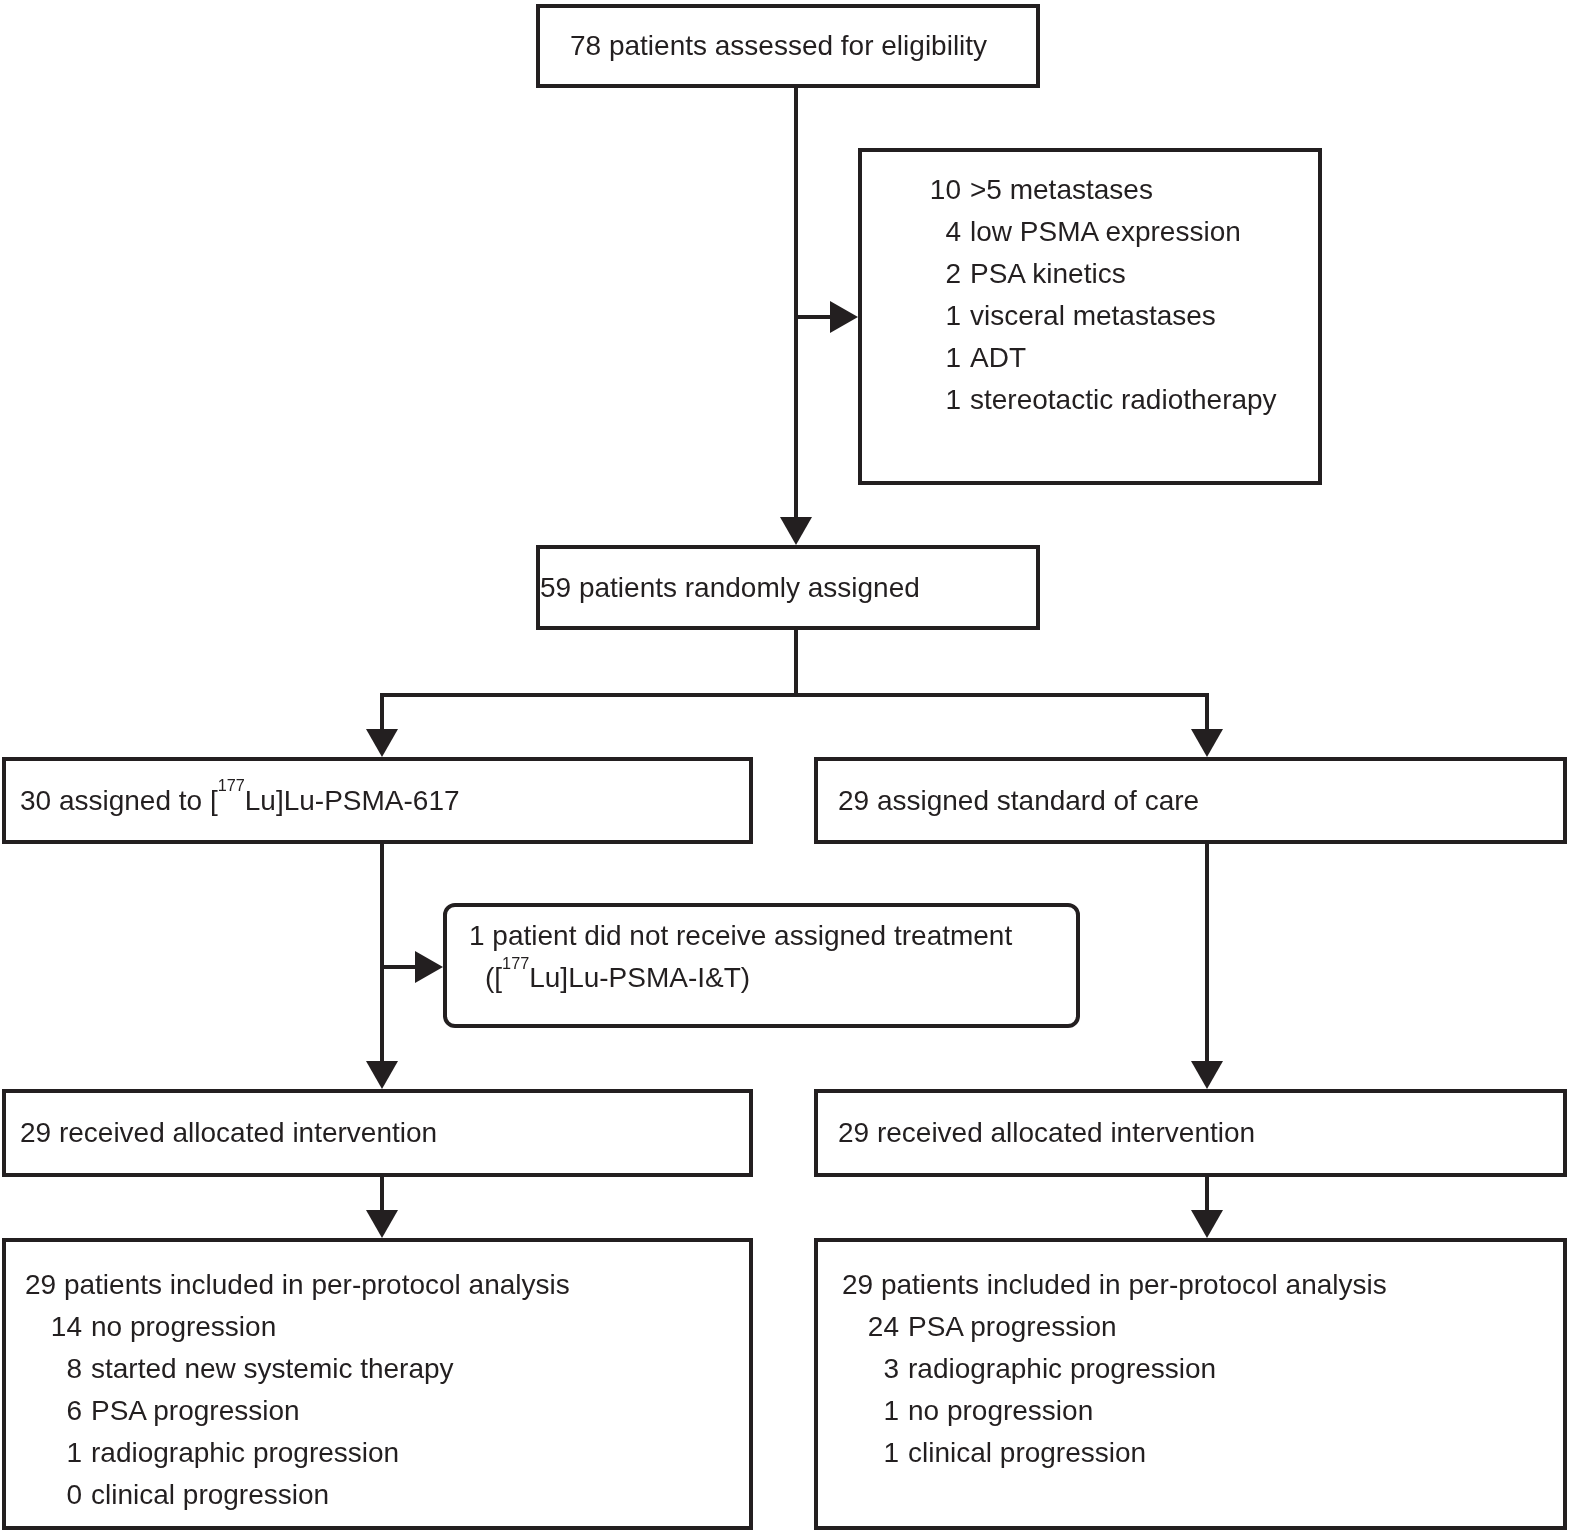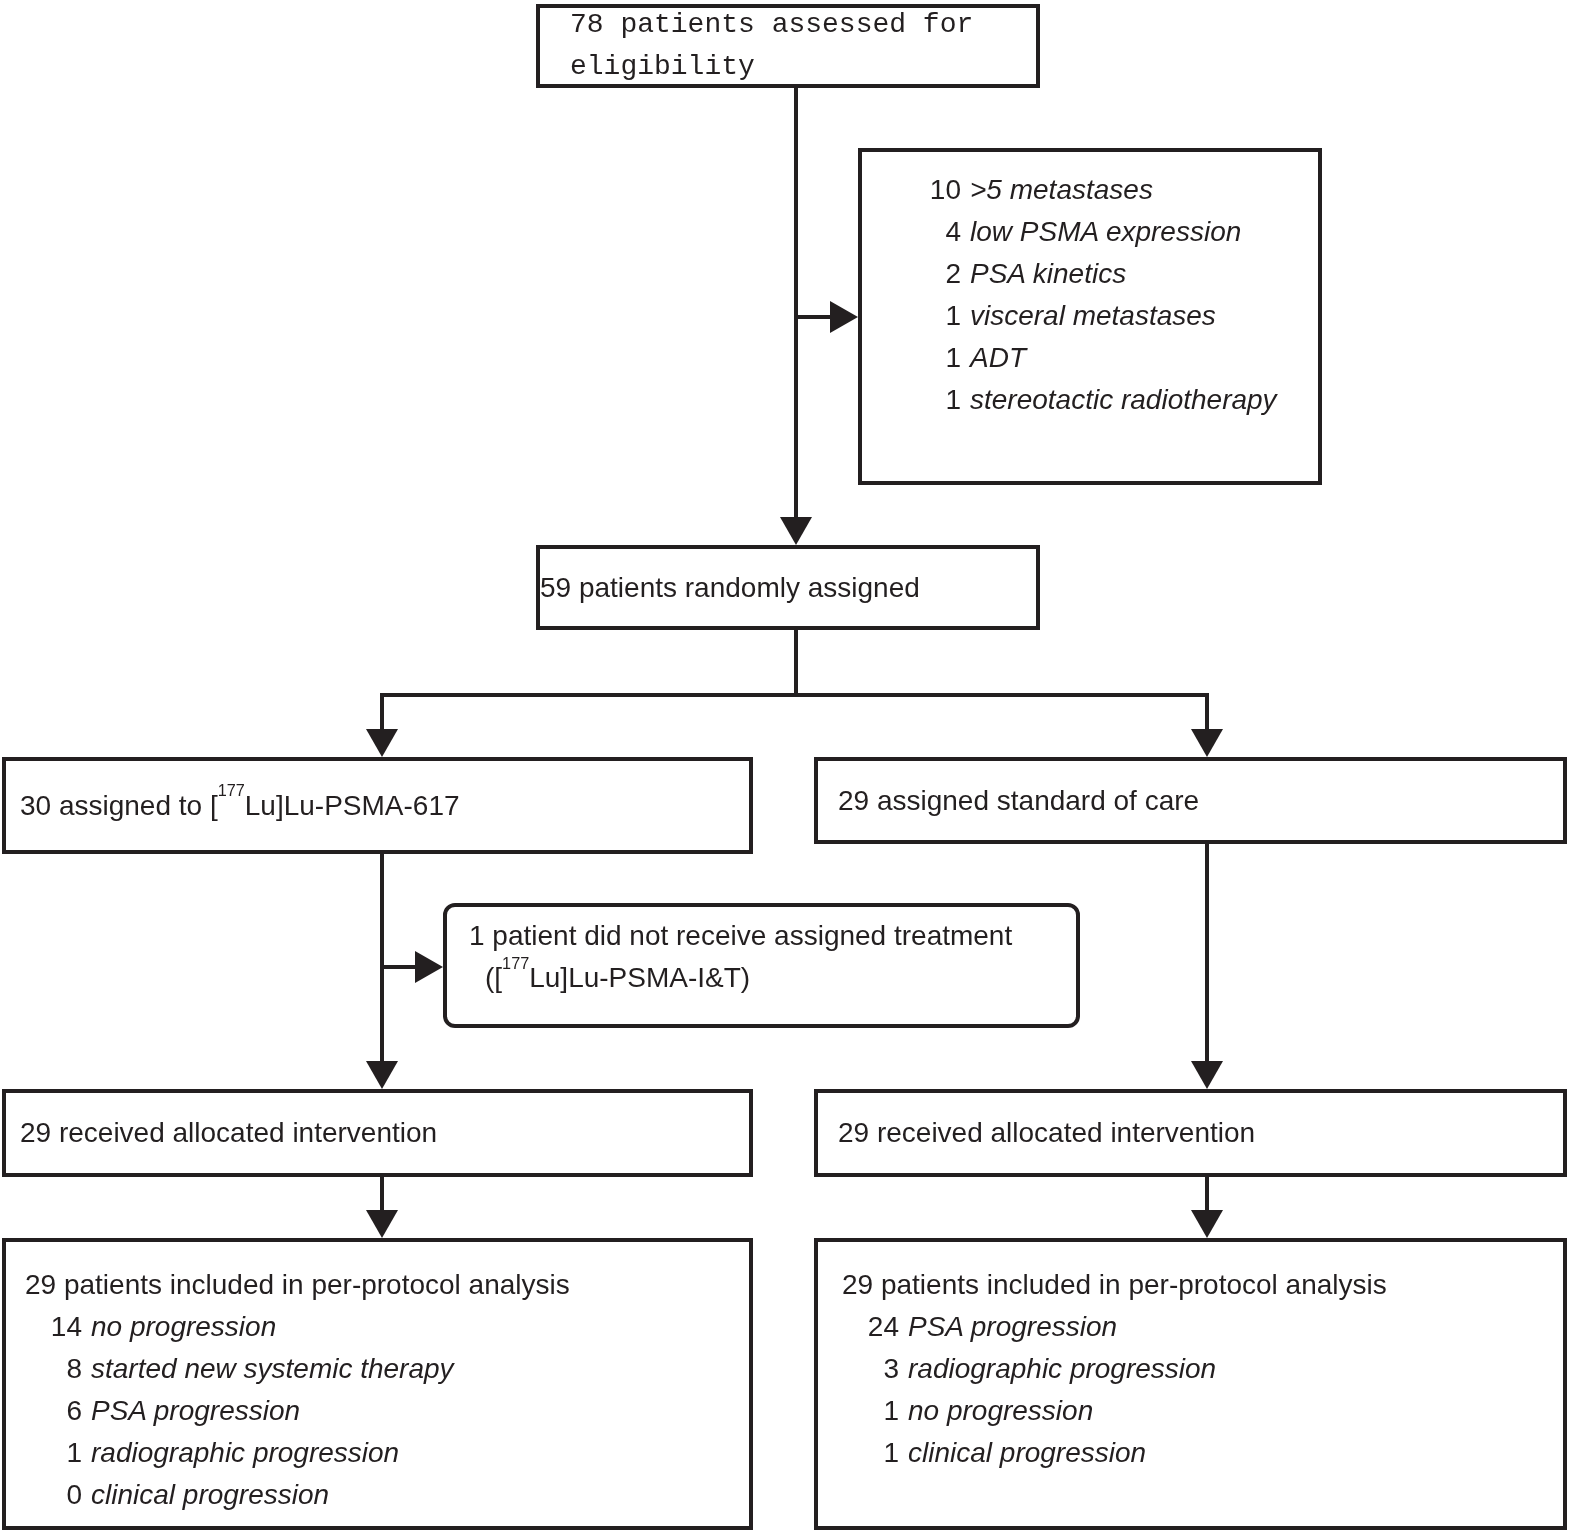--- a/index.html
+++ b/index.html
@@ -23,21 +23,21 @@
     position: absolute;
     background: #ffffff;
     border: 4px solid #231f20;
     color: #231f20;
     font-size: 28px;
     line-height: 42px;
   }
   .box.single { display: flex; align-items: center; }
   .row { display: flex; }
   .num { display: inline-block; text-align: right; flex: none; }
-  .lbl { margin-left: 9px; font-style: italic; }
+  .lbl { margin-left: 9px; }
   .box-ineligible .num { width: 68px; }
   .box-pp .num { width: 57px; }
   sup { font-size: 0.58em; line-height: 0; position: relative; top: -0.5em; }
 </style>
 </head>
 <body>
 
 <div class="canvas">
 
   <svg class="connectors" viewBox="0 0 1591 1536">
@@ -63,21 +63,21 @@
 
     <line x1="1207" y1="844" x2="1207" y2="1066"></line>
     <polygon points="1191,1061 1223,1061 1207,1089"></polygon>
 
     <line x1="382" y1="1177" x2="382" y2="1215"></line>
     <polygon points="366,1210 398,1210 382,1238"></polygon>
     <line x1="1207" y1="1177" x2="1207" y2="1215"></line>
     <polygon points="1191,1210 1223,1210 1207,1238"></polygon>
   </svg>
 
-  <div class="box single" style="left:536px; top:4px; width:504px; height:84px; padding-left:30px;font-family:Liberation Mono, monospace;">
+  <div class="box single" style="left:536px; top:4px; width:504px; height:84px; padding-left:30px;">
     <span>78 patients assessed for eligibility</span>
   </div>
 
   <div class="box box-ineligible" style="left:858px; top:148px; width:464px; height:337px; padding:17px 10px 0 31px;">
     <div class="row">
       <span class="num">10</span>
       <span class="lbl">&gt;5 metastases</span>
     </div>
     <div class="row">
       <span class="num">4</span>
@@ -98,21 +98,21 @@
     <div class="row">
       <span class="num">1</span>
       <span class="lbl">stereotactic radiotherapy</span>
     </div>
   </div>
 
   <div class="box single" style="left:536px; top:545px; width:504px; height:85px; ">
     <span>59 patients randomly assigned</span>
   </div>
 
-  <div class="box single" style="left:2px; top:757px; width:751px; height:97px; padding-left:14px;">
+  <div class="box single" style="left:2px; top:757px; width:751px; height:87px; padding-left:14px;">
     <span>
       <span>30 assigned to [</span><sup>177</sup><span>Lu]Lu-PSMA-617</span>
     </span>
   </div>
 
   <div class="box single" style="left:814px; top:757px; width:753px; height:87px; padding-left:20px;">
     <span>29 assigned standard of care</span>
   </div>
 
   <div class="box" style="left:443px; top:903px; width:637px; height:125px; padding:8px 10px 0 22px;border-radius:12px;">

